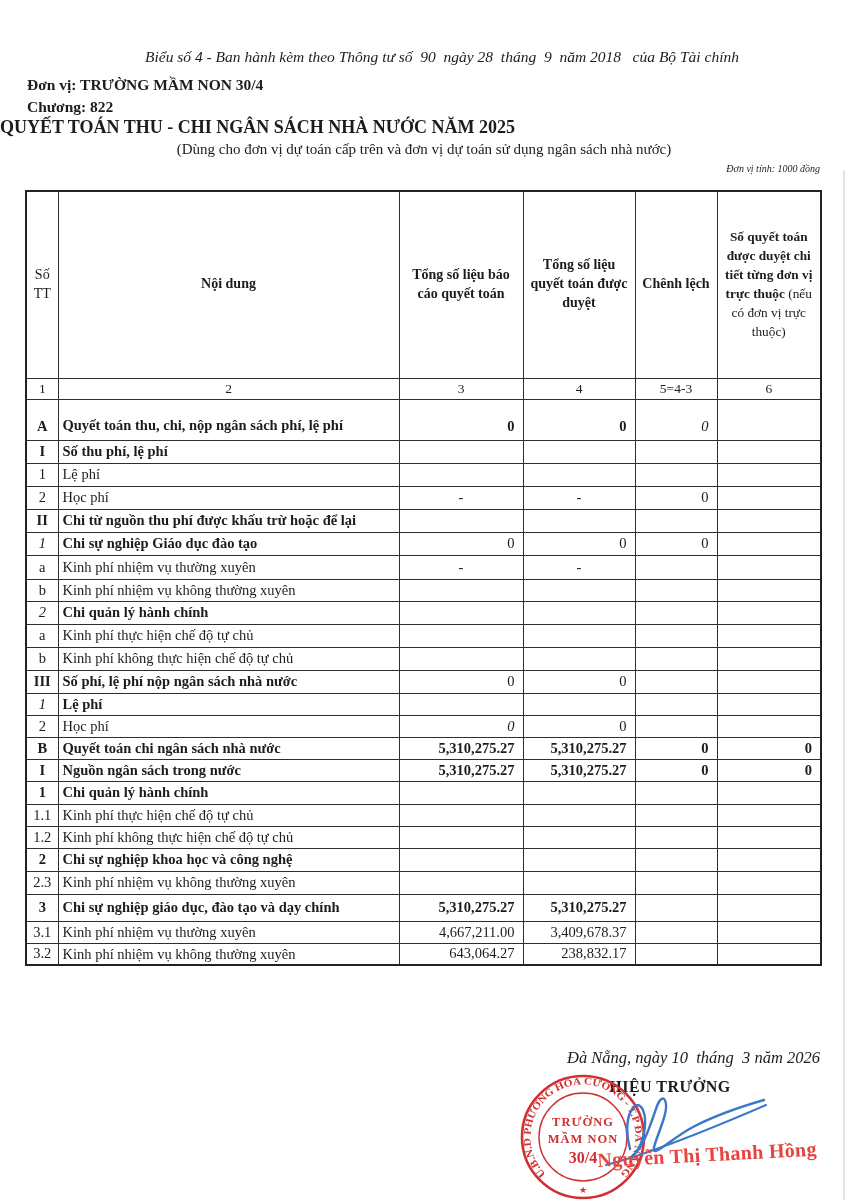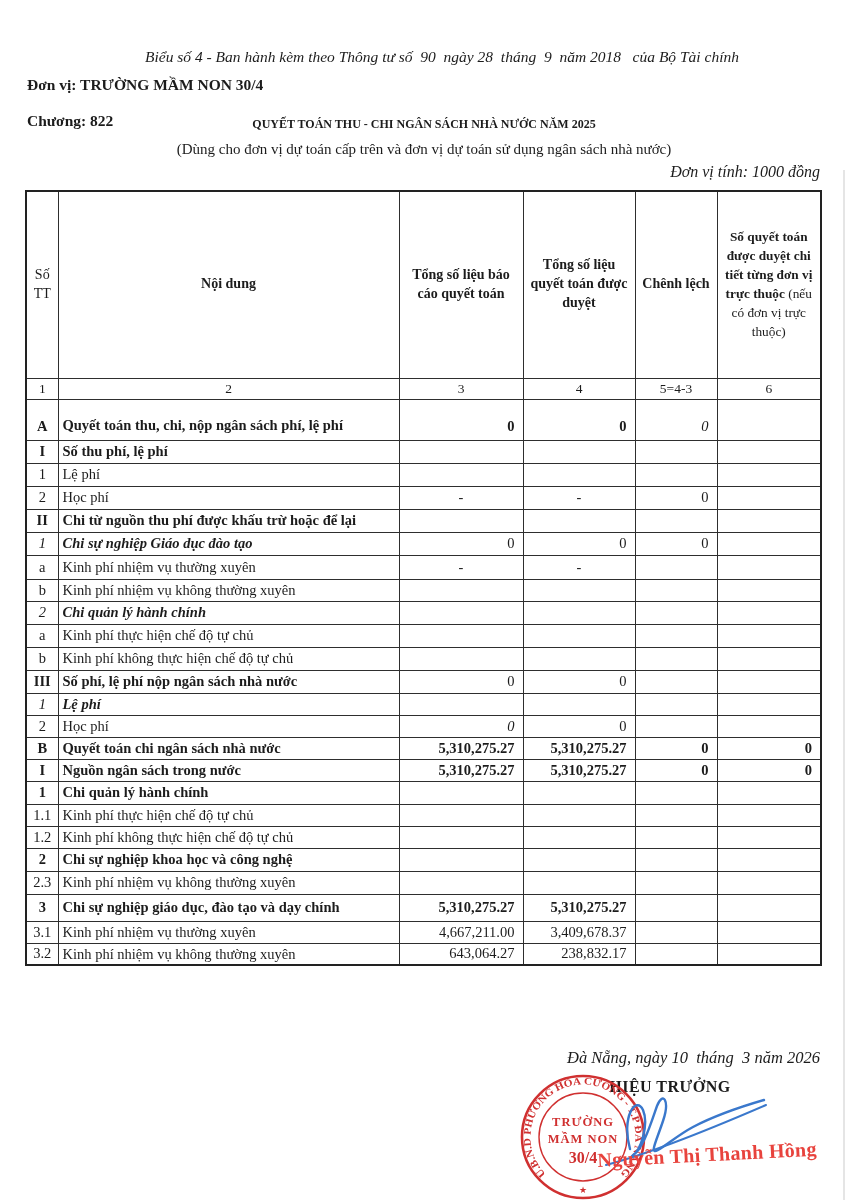--- a/index.html
+++ b/index.html
@@ -5,39 +5,39 @@
   html,body{margin:0;padding:0;}
   body{
     width:848px;height:1200px;position:relative;overflow:hidden;
     background:#ffffff;color:#1c1c1c;
     font-family:"Liberation Serif","DejaVu Serif",serif;
   }
   .abs{position:absolute;}
   
   .form-note{top:48px;left:145px;font-style:italic;font-size:15.5px;white-space:pre;}
   .unit-line{top:76px;left:27px;font-weight:bold;font-size:15.5px;}
-  .chapter-line{top:112px;left:27px;font-weight:bold;font-size:15.5px;}
-  .doc-title{top:117px;left:0;width:848px;text-align:center;font-weight:bold;font-size:12px;}
+  .chapter-line{top:98px;left:27px;font-weight:bold;font-size:15.5px;}
+  .doc-title{top:117px;left:0;width:848px;font-weight:bold;font-size:18px;}
   .doc-subtitle{top:141px;left:0;width:848px;text-align:center;font-size:15px;}
-  .unit-note{top:163px;right:28px;font-style:italic;font-size:16px;}
+  .unit-note{top:163px;right:28px;font-style:italic;font-size:10px;}
   
   .tbl-wrap{top:190px;left:25px;}
   table{border-collapse:collapse;table-layout:fixed;width:795px;border:2px solid #222;}
   td,th{border:1px solid #2e2e2e;overflow:hidden;vertical-align:middle;}
   .hc{text-align:center;font-size:14px;font-weight:bold;padding:16px 3px;line-height:1.35;}
   .hc-tt{font-weight:normal;}
   .hc6{font-size:13.3px;line-height:1.42;}
   .hc6 .norm{font-weight:normal;}
   .hnum td{font-size:13.5px;text-align:center;font-weight:normal;padding:0;}
   .c-num{text-align:center;font-size:14.5px;padding:0 2px;}
   .c-label{font-size:14.5px;padding:1px 4px;line-height:1.25;}
   .c-val{text-align:right;font-size:14.5px;padding:1px 8px 1px 2px;white-space:nowrap;}
   .b{font-weight:bold;}
   .i{font-style:italic;}
-  .bi{font-weight:bold;font-style:italic;}
+  .bi{font-weight:bold;}
   .ctr{text-align:center;padding-right:2px;}
   tr.vb td{vertical-align:bottom;padding-bottom:5px;}
   
   .date-line{top:1048px;right:28px;font-style:italic;font-size:16.5px;white-space:pre;}
   .signer-title{top:1078px;left:560px;width:220px;text-align:center;font-weight:bold;font-size:16px;letter-spacing:.5px;}
   .stamp{top:1072px;left:518px;width:130px;height:130px;}
   .signature{top:1085px;left:592px;width:185px;height:88px;}
   .signer-name{
     top:1149px;left:598px;width:230px;text-align:left;
     font-weight:bold;font-size:20px;transform:rotate(-3deg);transform-origin:left bottom;

